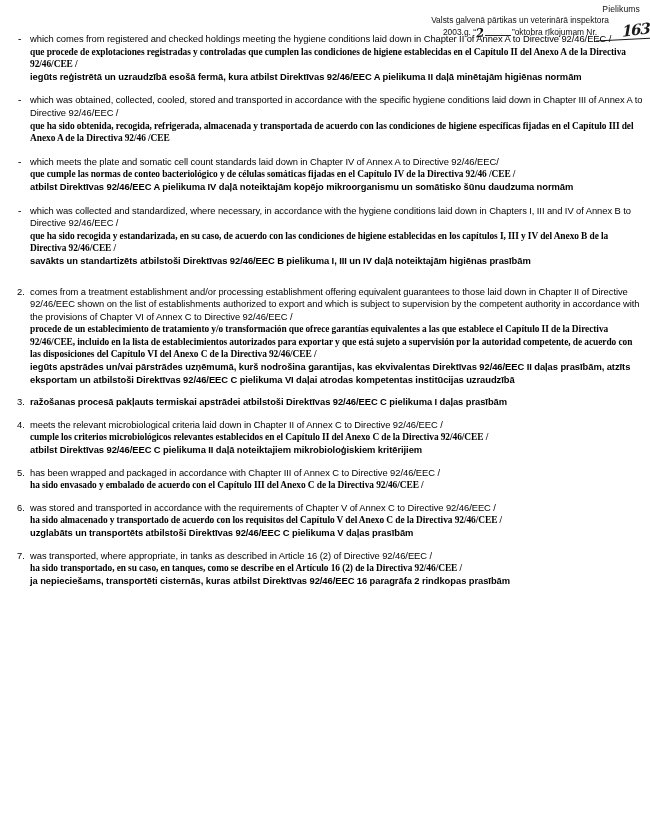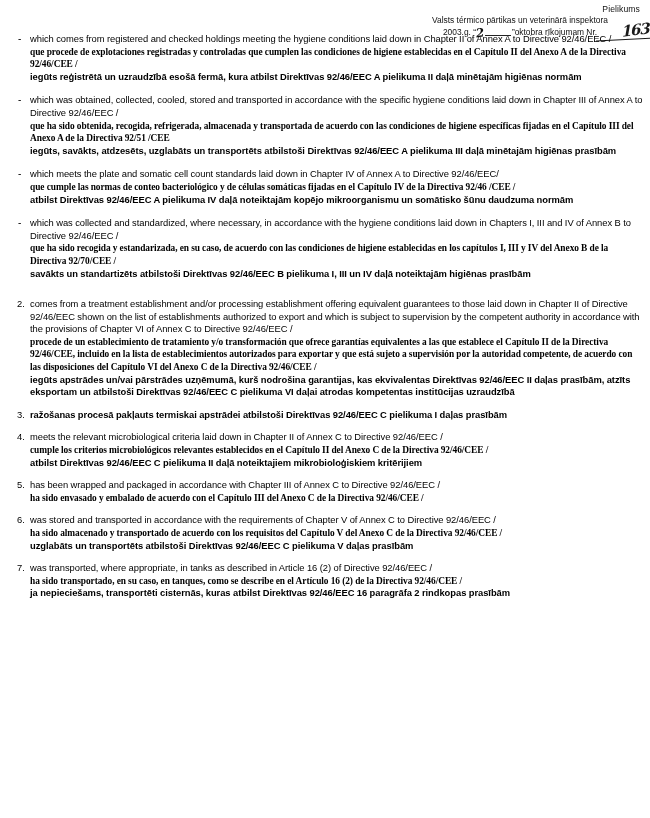--- a/index.html
+++ b/index.html
@@ -135,55 +135,54 @@
   .group-sub { margin-bottom: 11px; }
   .gap-large { margin-bottom: 18px; }
 </style>
 </head>
 <body>
 
 <div class="page">
 
   <div class="header-block">
     <div class="header-title">Pielikums</div>
-    <div class="header-line2">Valsts térmico pārtikas un veterinārā inspektora</div>
+    <div class="header-line2">Valsts galvenā pārtikas un veterinārā inspektora</div>
     <div class="header-line3">
       <span>2003.g. “</span><span class="hand-small">2</span><span class="blank-rule"></span><span>”oktobra rīkojumam Nr.</span>
       <span class="hand hand-num">163</span>
       <span class="hand-underline"></span>
     </div>
   </div>
 
   <div class="content">
 
     <div class="item group-sub">
       <span class="marker dash">-</span>
       <p class="lang en">which comes from registered and checked holdings meeting the hygiene conditions laid down in Chapter II of Annex A to Directive 92/46/EEC /</p>
       <p class="lang es">que procede de explotaciones registradas y controladas que cumplen las condiciones de higiene establecidas en el Capítulo II del Anexo A de la Directiva 92/46/CEE /</p>
       <p class="lang lv">iegūts reģistrētā un uzraudzībā esošā fermā, kura atbilst Direktīvas 92/46/EEC A pielikuma II daļā minētajām higiēnas normām</p>
     </div>
 
     <div class="item group-sub">
       <span class="marker dash">-</span>
       <p class="lang en">which was obtained, collected, cooled, stored and transported in accordance with the specific hygiene conditions laid down in Chapter III of Annex A to Directive 92/46/EEC /</p>
-      <p class="lang es">que ha sido obtenida, recogida, refrigerada, almacenada y transportada de acuerdo con las condiciones de higiene específicas fijadas en el Capítulo III del Anexo A de la Directiva 92/51 /CEE</p>
-      <p class="lang lv">iegūts, savākts, atdzesēts, uzglabāts un transportēts atbilstoši Direktīvas 92/46/EEC A pielikuma III daļā minētajām higiēnas prasībām</p>
+      <p class="lang es">que ha sido obtenida, recogida, refrigerada, almacenada y transportada de acuerdo con las condiciones de higiene específicas fijadas en el Capítulo III del Anexo A de la Directiva 92/46 /CEE</p>
     </div>
 
     <div class="item group-sub">
       <span class="marker dash">-</span>
       <p class="lang en">which meets the plate and somatic cell count standards laid down in Chapter IV of Annex A to Directive 92/46/EEC/</p>
       <p class="lang es">que cumple las normas de conteo bacteriológico y de células somáticas fijadas en el Capítulo IV de la Directiva 92/46 /CEE /</p>
       <p class="lang lv">atbilst Direktīvas 92/46/EEC A pielikuma IV daļā noteiktajām kopējo mikroorganismu un somātisko šūnu daudzuma normām</p>
     </div>
 
     <div class="item gap-large">
       <span class="marker dash">-</span>
       <p class="lang en">which was collected and standardized, where necessary, in accordance with the hygiene conditions laid down in Chapters I, III and IV of Annex B to Directive 92/46/EEC /</p>
-      <p class="lang es">que ha sido recogida y estandarizada, en su caso, de acuerdo con las condiciones de higiene establecidas en los capítulos I, III y IV del Anexo B de la Directiva 92/70/CEE /</p>
+      <p class="lang es">que ha sido recogida y estandarizada, en su caso, de acuerdo con las condiciones de higiene establecidas en los capítulos I, III y IV del Anexo B de la Directiva 92/46/CEE /</p>
       <p class="lang lv">savākts un standartizēts atbilstoši Direktīvas 92/46/EEC B pielikuma I, III un IV daļā noteiktajām higiēnas prasībām</p>
     </div>
 
     <div class="item numbered">
       <span class="marker">2.</span>
       <p class="lang en">comes from a treatment establishment and/or processing establishment offering equivalent guarantees to those laid down in Chapter II of Directive 92/46/EEC shown on the list of establishments authorized to export and which is subject to supervision by the competent authority in accordance with the provisions of Chapter VI of Annex C to Directive 92/46/EEC /</p>
       <p class="lang es">procede de un establecimiento de tratamiento y/o transformación que ofrece garantías equivalentes a las que establece el Capítulo II de la Directiva 92/46/CEE, incluido en la lista de establecimientos autorizados para exportar y que está sujeto a supervisión por la autoridad competente, de acuerdo con las disposiciones del Capítulo VI del Anexo C de la Directiva 92/46/CEE /</p>
       <p class="lang lv">iegūts apstrādes un/vai pārstrādes uzņēmumā, kurš nodrošina garantijas, kas ekvivalentas Direktīvas 92/46/EEC II daļas prasībām, atzīts eksportam un atbilstoši Direktīvas 92/46/EEC C pielikuma VI daļai atrodas kompetentas institūcijas uzraudzībā</p>
     </div>
 

